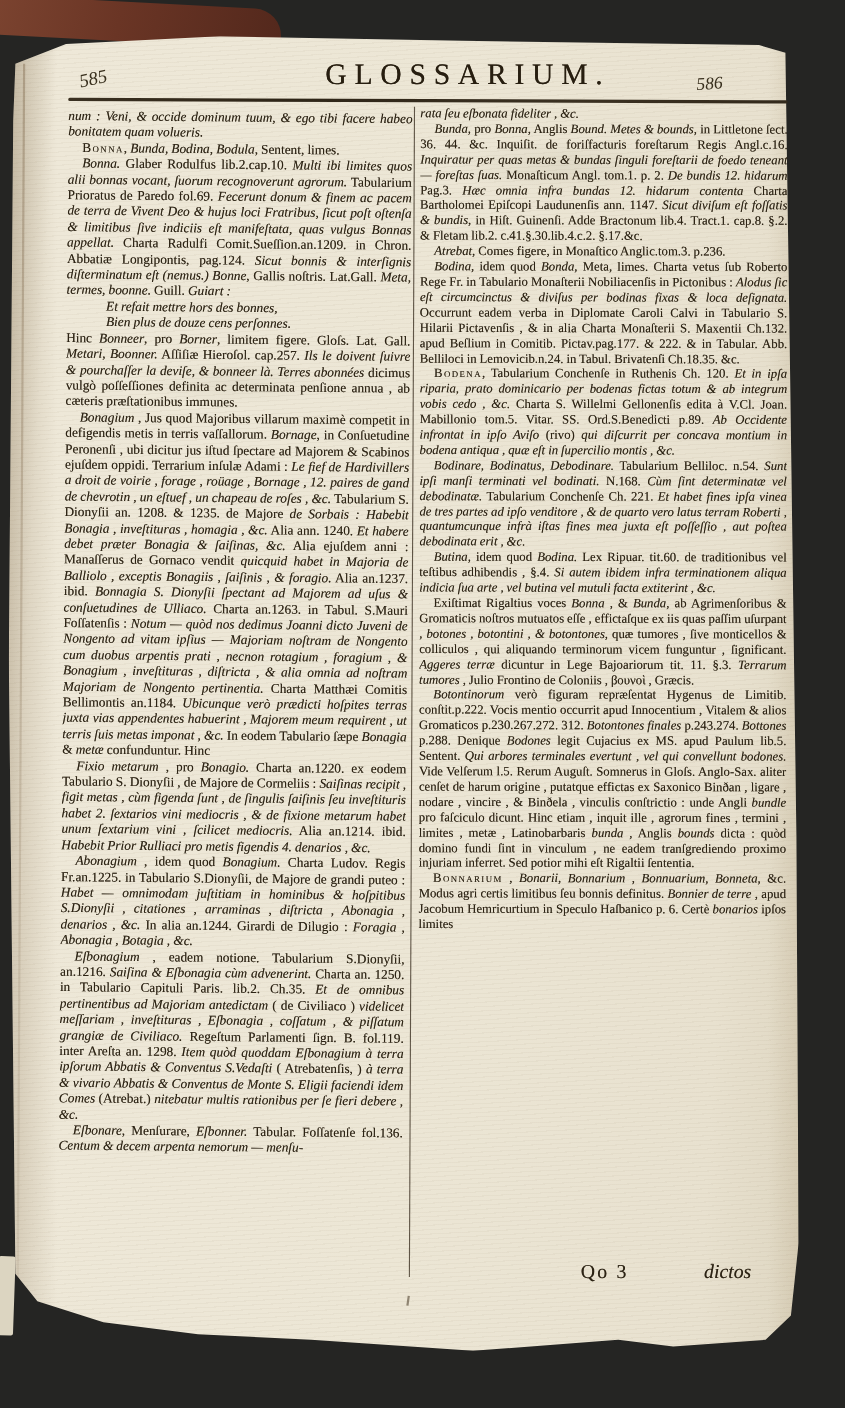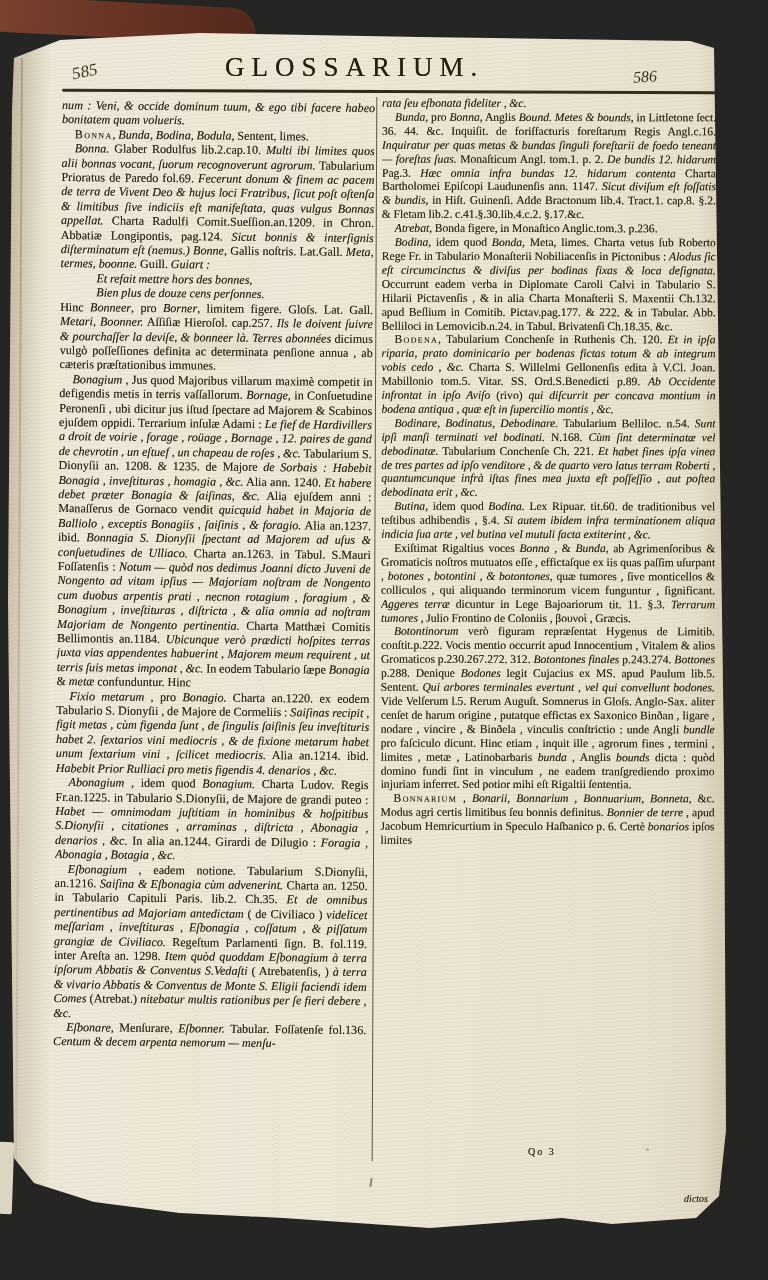--- a/index.html
+++ b/index.html
@@ -48,21 +48,21 @@
   .smudge-b{left:120px;top:300px;width:180px;height:40px;
     background:radial-gradient(closest-side,rgba(130,125,100,.09),rgba(130,125,100,0));}
   .speck{position:absolute;background:rgba(70,55,35,.55);}
   .speck-a{left:364px;top:1150px;width:2px;height:9px;transform:rotate(8deg);}
   .speck-b{left:640px;top:1120px;width:3px;height:3px;border-radius:50%;opacity:.5;}
   
   .pageno{position:absolute;font-size:17px;font-style:italic;color:#39301e;}
   .pageno-left{left:72px;top:62px;transform:rotate(-12deg);}
   .pageno-right{left:633px;top:68px;transform:rotate(-4deg);font-size:16px;}
   .title{
-    position:absolute;left:225px;top:52px;width:330px;text-align:left;
+    position:absolute;left:225px;top:52px;width:330px;text-align:right;
     font-size:27px;letter-spacing:7px;color:#271e10;
     text-shadow:0 0 .5px rgba(40,30,15,.8);
   }
   .header-rule{
     position:absolute;left:62px;top:90px;width:654px;height:2.5px;border-radius:2px;
     background:linear-gradient(90deg,#3a3021,#2e2517 30%,#3a3021 70%,#332a1c);
     transform:rotate(.2deg);
   }
   .divider{position:absolute;left:374px;top:97px;width:1.4px;height:1064px;
     background:rgba(55,44,30,.78);transform:rotate(.25deg);}
@@ -75,23 +75,23 @@
   .col-right{left:381px;top:97px;width:334px;height:1050px;
     font-size:11.6px;line-height:13.9px;transform:rotate(.12deg);}
   .para{margin:0;text-align:justify;}
   .entry{text-indent:13px;}
   .cont{text-indent:0;}
   .verse{text-indent:0;margin-left:36px;text-align:left;}
   .run-i{font-style:italic;}
   .run-sc{font-variant:small-caps;letter-spacing:1.3px;}
   
   .sigline{position:absolute;left:381px;top:1146px;width:334px;height:18px;
-    color:#2c2314;font-size:10px;text-shadow:0 0 .35px rgba(44,35,20,.55);}
+    color:#2c2314;font-size:18px;text-shadow:0 0 .35px rgba(44,35,20,.55);}
   .sig-mark{position:absolute;left:44%;letter-spacing:2px;}
-  .sig-catch{position:absolute;right:7px;margin-top:47px;}
+  .sig-catch{position:absolute;right:32px;}
 </style>
 </head>
 <body>
 
 <div class="stage">
   <div class="edge-sliver"></div>
   <div class="leather"></div>
   <div class="left-sliver"></div>
 
   <div class="page">
@@ -121,21 +121,21 @@
       <p class="para cont"><span class="run-r">Hinc </span><span class="run-i">Bonneer</span><span class="run-r">, pro </span><span class="run-i">Borner</span><span class="run-r">, limitem figere. Gloſs. Lat. Gall. </span><span class="run-i">Metari, Boonner.</span><span class="run-r"> Aſſiſiæ Hieroſol. cap.257. </span><span class="run-i">Ils le doivent ſuivre &amp; pourchaſſer la deviſe, &amp; bonneer là. Terres abonnées</span><span class="run-r"> dicimus vulgò poſſeſſiones definita ac determinata penſione annua , ab cæteris præſtationibus immunes.</span></p>
       <p class="para entry"><span class="run-i">Bonagium</span><span class="run-r"> , Jus quod Majoribus villarum maximè competit in defigendis metis in terris vaſſallorum. </span><span class="run-i">Bornage</span><span class="run-r">, in Conſuetudine Peronenſi , ubi dicitur jus iſtud ſpectare ad Majorem &amp; Scabinos ejuſdem oppidi. Terrarium inſulæ Adami : </span><span class="run-i">Le fief de Hardivillers a droit de voirie , forage , roüage , Bornage , 12. paires de gand de chevrotin , un eſtuef , un chapeau de roſes , &amp;c.</span><span class="run-r"> Tabularium S. Dionyſii an. 1208. &amp; 1235. de Majore </span><span class="run-i">de Sorbais : Habebit Bonagia , inveſtituras , homagia , &amp;c.</span><span class="run-r"> Alia ann. 1240. </span><span class="run-i">Et habere debet præter Bonagia &amp; ſaiſinas, &amp;c.</span><span class="run-r"> Alia ejuſdem anni : Manaſſerus de Gornaco vendit </span><span class="run-i">quicquid habet in Majoria de Balliolo , exceptis Bonagiis , ſaiſinis , &amp; foragio.</span><span class="run-r"> Alia an.1237. ibid. </span><span class="run-i">Bonnagia S. Dionyſii ſpectant ad Majorem ad uſus &amp; conſuetudines de Ulliaco.</span><span class="run-r"> Charta an.1263. in Tabul. S.Mauri Foſſatenſis : </span><span class="run-i">Notum — quòd nos dedimus Joanni dicto Juveni de Nongento ad vitam ipſius — Majoriam noſtram de Nongento cum duobus arpentis prati , necnon rotagium , foragium , &amp; Bonagium , inveſtituras , diſtricta , &amp; alia omnia ad noſtram Majoriam de Nongento pertinentia.</span><span class="run-r"> Charta Matthæi Comitis Bellimontis an.1184. </span><span class="run-i">Ubicunque verò prædicti hoſpites terras juxta vias appendentes habuerint , Majorem meum requirent , ut terris ſuis metas imponat , &amp;c.</span><span class="run-r"> In eodem Tabulario ſæpe </span><span class="run-i">Bonagia</span><span class="run-r"> &amp; </span><span class="run-i">metæ</span><span class="run-r"> confunduntur. Hinc</span></p>
       <p class="para entry"><span class="run-i">Fixio metarum</span><span class="run-r"> , pro </span><span class="run-i">Bonagio.</span><span class="run-r"> Charta an.1220. ex eodem Tabulario S. Dionyſii , de Majore de Cormeliis : </span><span class="run-i">Saiſinas recipit , figit metas , cùm figenda ſunt , de ſingulis ſaiſinis ſeu inveſtituris habet 2. ſextarios vini mediocris , &amp; de fixione metarum habet unum ſextarium vini , ſcilicet mediocris.</span><span class="run-r"> Alia an.1214. ibid. </span><span class="run-i">Habebit Prior Rulliaci pro metis figendis 4. denarios , &amp;c.</span></p>
       <p class="para entry"><span class="run-i">Abonagium</span><span class="run-r"> , idem quod </span><span class="run-i">Bonagium.</span><span class="run-r"> Charta Ludov. Regis Fr.an.1225. in Tabulario S.Dionyſii, de Majore de grandi puteo : </span><span class="run-i">Habet — omnimodam juſtitiam in hominibus &amp; hoſpitibus S.Dionyſii , citationes , arraminas , diſtricta , Abonagia , denarios , &amp;c.</span><span class="run-r"> In alia an.1244. Girardi de Dilugio : </span><span class="run-i">Foragia , Abonagia , Botagia , &amp;c.</span></p>
       <p class="para entry"><span class="run-i">Eſbonagium</span><span class="run-r"> , eadem notione. Tabularium S.Dionyſii, an.1216. </span><span class="run-i">Saiſina &amp; Eſbonagia cùm advenerint.</span><span class="run-r"> Charta an. 1250. in Tabulario Capituli Paris. lib.2. Ch.35. </span><span class="run-i">Et de omnibus pertinentibus ad Majoriam antedictam</span><span class="run-r"> ( de Civiliaco ) </span><span class="run-i">videlicet meſſariam , inveſtituras , Eſbonagia , coſſatum , &amp; piſſatum grangiæ de Civiliaco.</span><span class="run-r"> Regeſtum Parlamenti ſign. B. fol.119. inter Areſta an. 1298. </span><span class="run-i">Item quòd quoddam Eſbonagium à terra ipſorum Abbatis &amp; Conventus S.Vedaſti</span><span class="run-r"> ( Atrebatenſis, ) </span><span class="run-i">à terra &amp; vivario Abbatis &amp; Conventus de Monte S. Eligii faciendi idem Comes</span><span class="run-r"> (Atrebat.) </span><span class="run-i">nitebatur multis rationibus per ſe fieri debere , &amp;c.</span></p>
       <p class="para entry"><span class="run-i">Eſbonare</span><span class="run-r">, Menſurare, </span><span class="run-i">Eſbonner.</span><span class="run-r"> Tabular. Foſſatenſe fol.136. </span><span class="run-i">Centum &amp; decem arpenta nemorum — menſu-</span></p>
     </div>
   <div class="col col-right" lang="la">
       <p class="para cont"><span class="run-i">rata ſeu eſbonata fideliter , &amp;c.</span></p>
       <p class="para entry"><span class="run-i">Bunda</span><span class="run-r">, pro </span><span class="run-i">Bonna</span><span class="run-r">, Anglis </span><span class="run-i">Bound. Metes &amp; bounds</span><span class="run-r">, in Littletone ſect. 36. 44. &amp;c. Inquiſit. de foriſfacturis foreſtarum Regis Angl.c.16. </span><span class="run-i">Inquiratur per quas metas &amp; bundas ſinguli foreſtarii de foedo teneant — foreſtas ſuas.</span><span class="run-r"> Monaſticum Angl. tom.1. p. 2. </span><span class="run-i">De bundis 12. hidarum</span><span class="run-r"> Pag.3. </span><span class="run-i">Hæc omnia infra bundas 12. hidarum contenta</span><span class="run-r"> Charta Bartholomei Epiſcopi Laudunenſis ann. 1147. </span><span class="run-i">Sicut diviſum eſt foſſatis &amp; bundis</span><span class="run-r">, in Hiſt. Guinenſi. Adde Bractonum lib.4. Tract.1. cap.8. §.2. &amp; Fletam lib.2. c.41.§.30.lib.4.c.2. §.17.&amp;c.</span></p>
-      <p class="para entry"><span class="run-i">Atrebat</span><span class="run-r">, Bonda figere, in Monaſtico Anglic.tom.3. p.236.</span></p>
+      <p class="para entry"><span class="run-i">Atrebat</span><span class="run-r">, Comes figere, in Monaſtico Anglic.tom.3. p.236.</span></p>
       <p class="para entry"><span class="run-i">Bodina</span><span class="run-r">, idem quod </span><span class="run-i">Bonda</span><span class="run-r">, Meta, limes. Charta vetus ſub Roberto Rege Fr. in Tabulario Monaſterii Nobiliacenſis in Pictonibus : </span><span class="run-i">Alodus ſic eſt circumcinctus &amp; diviſus per bodinas fixas &amp; loca deſignata.</span><span class="run-r"> Occurrunt eadem verba in Diplomate Caroli Calvi in Tabulario S. Hilarii Pictavenſis , &amp; in alia Charta Monaſterii S. Maxentii Ch.132. apud Beſlium in Comitib. Pictav.pag.177. &amp; 222. &amp; in Tabular. Abb. Belliloci in Lemovicib.n.24. in Tabul. Brivatenſi Ch.18.35. &amp;c.</span></p>
       <p class="para entry"><span class="run-sc">Bodena</span><span class="run-r">, Tabularium Conchenſe in Ruthenis Ch. 120. </span><span class="run-i">Et in ipſa riparia, prato dominicario per bodenas fictas totum &amp; ab integrum vobis cedo , &amp;c.</span><span class="run-r"> Charta S. Willelmi Gellonenſis edita à V.Cl. Joan. Mabillonio tom.5. Vitar. SS. Ord.S.Benedicti p.89. </span><span class="run-i">Ab Occidente infrontat in ipſo Aviſo</span><span class="run-r"> (rivo) </span><span class="run-i">qui diſcurrit per concava montium in bodena antiqua , quæ eſt in ſupercilio montis , &amp;c.</span></p>
       <p class="para entry"><span class="run-i">Bodinare, Bodinatus, Debodinare.</span><span class="run-r"> Tabularium Belliloc. n.54. </span><span class="run-i">Sunt ipſi manſi terminati vel bodinati.</span><span class="run-r"> N.168. </span><span class="run-i">Cùm ſint determinatæ vel debodinatæ.</span><span class="run-r"> Tabularium Conchenſe Ch. 221. </span><span class="run-i">Et habet fines ipſa vinea de tres partes ad ipſo venditore , &amp; de quarto vero latus terram Roberti , quantumcunque infrà iſtas fines mea juxta eſt poſſeſſio , aut poſtea debodinata erit , &amp;c.</span></p>
       <p class="para entry"><span class="run-i">Butina</span><span class="run-r">, idem quod </span><span class="run-i">Bodina.</span><span class="run-r"> Lex Ripuar. tit.60. de traditionibus vel teſtibus adhibendis , §.4. </span><span class="run-i">Si autem ibidem infra terminationem aliqua indicia ſua arte , vel butina vel mutuli facta extiterint , &amp;c.</span></p>
       <p class="para entry"><span class="run-r">Exiſtimat Rigaltius voces </span><span class="run-i">Bonna</span><span class="run-r"> , &amp; </span><span class="run-i">Bunda</span><span class="run-r">, ab Agrimenſoribus &amp; Gromaticis noſtros mutuatos eſſe , effictaſque ex iis quas paſſim uſurpant , </span><span class="run-i">botones , botontini , &amp; botontones</span><span class="run-r">, quæ tumores , ſive monticellos &amp; colliculos , qui aliquando terminorum vicem funguntur , ſignificant. </span><span class="run-i">Aggeres terræ</span><span class="run-r"> dicuntur in Lege Bajoariorum tit. 11. §.3. </span><span class="run-i">Terrarum tumores</span><span class="run-r"> , Julio Frontino de Coloniis , βουνοὶ , Græcis.</span></p>
       <p class="para entry"><span class="run-i">Botontinorum</span><span class="run-r"> verò figuram repræſentat Hygenus de Limitib. conſtit.p.222. Vocis mentio occurrit apud Innocentium , Vitalem &amp; alios Gromaticos p.230.267.272. 312. </span><span class="run-i">Botontones finales</span><span class="run-r"> p.243.274. </span><span class="run-i">Bottones</span><span class="run-r"> p.288. Denique </span><span class="run-i">Bodones</span><span class="run-r"> legit Cujacius ex MS. apud Paulum lib.5. Sentent. </span><span class="run-i">Qui arbores terminales evertunt , vel qui convellunt bodones.</span><span class="run-r"> Vide Velſerum l.5. Rerum Auguſt. Somnerus in Gloſs. Anglo-Sax. aliter cenſet de harum origine , putatque effictas ex Saxonico Binðan , ligare , nodare , vincire , &amp; Binðela , vinculis conſtrictio : unde Angli </span><span class="run-i">bundle</span><span class="run-r"> pro faſciculo dicunt. Hinc etiam , inquit ille , agrorum fines , termini , limites , metæ , Latinobarbaris </span><span class="run-i">bunda</span><span class="run-r"> , Anglis </span><span class="run-i">bounds</span><span class="run-r"> dicta : quòd domino fundi ſint in vinculum , ne eadem tranſgrediendo proximo injuriam inferret. Sed potior mihi eſt Rigaltii ſententia.</span></p>
       <p class="para entry"><span class="run-sc">Bonnarium</span><span class="run-r"> , </span><span class="run-i">Bonarii</span><span class="run-r">, </span><span class="run-i">Bonnarium</span><span class="run-r"> , </span><span class="run-i">Bonnuarium</span><span class="run-r">, </span><span class="run-i">Bonneta</span><span class="run-r">, &amp;c. Modus agri certis limitibus ſeu bonnis definitus. </span><span class="run-i">Bonnier de terre</span><span class="run-r"> , apud Jacobum Hemricurtium in Speculo Haſbanico p. 6. Certè </span><span class="run-i">bonarios</span><span class="run-r"> ipſos limites</span></p>
     </div>
 
   <div class="sigline">

